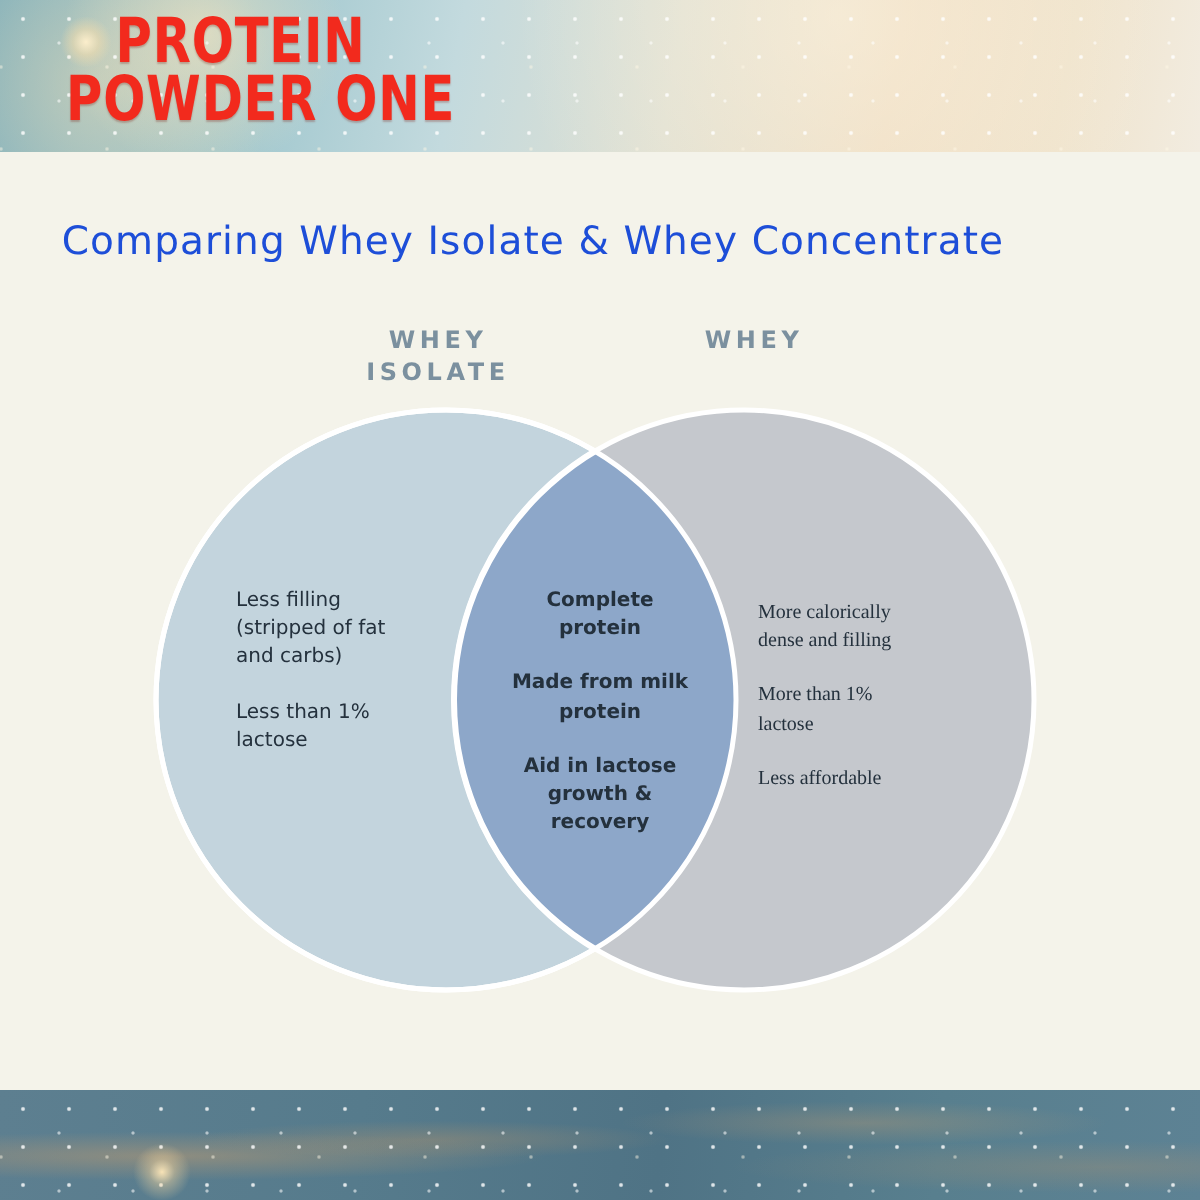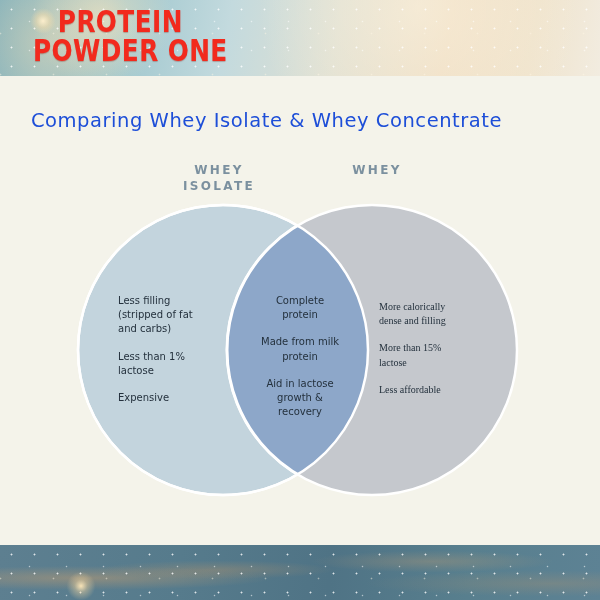--- a/index.html
+++ b/index.html
@@ -102,21 +102,21 @@
   #heading-concentrate { left: 296px; top: 86px; width: 162px; }
 
   .venn-text {
     position: absolute;
     color: #24313d;
     font-size: 10px;
     line-height: 1.42;
     font-family: "DejaVu Sans", sans-serif;
   }
   #text-left   { left: 118px; top: 218px; width: 118px; text-align: left; }
-  #text-center { left: 252px; top: 218px; width: 96px;  text-align: center; }
+  #text-center { left: 252px; top: 218px; width: 96px;  text-align: center; font-weight: bold; }
   #text-right  { left: 379px; top: 224px; width: 122px; text-align: left; font-family: Liberation Serif, serif; }
   .venn-text p { margin: 0 0 13px 0; }
   .venn-text p:last-child { margin-bottom: 0; }
 
   
   #bottom-banner {
     position: absolute;
     left: 0; top: 545px;
     width: 600px; height: 55px;
     overflow: hidden;
@@ -184,21 +184,20 @@
       <div class="venn-text" id="text-left">
         <p>
           <span>Less filling</span><br>
           <span>(stripped of fat</span><br>
           <span>and carbs)</span>
         </p>
         <p>
           <span>Less than 1%</span><br>
           <span>lactose</span>
         </p>
-        <p>Expensive</p>
       </div>
 
       <div class="venn-text" id="text-center">
         <p>
           <span>Complete</span><br>
           <span>protein</span>
         </p>
         <p>
           <span>Made from milk</span><br>
           <span>protein</span>
@@ -209,21 +208,21 @@
           <span>recovery</span>
         </p>
       </div>
 
       <div class="venn-text" id="text-right">
         <p>
           <span>More calorically</span><br>
           <span>dense and filling</span>
         </p>
         <p>
-          <span>More than 15%</span><br>
+          <span>More than 1%</span><br>
           <span>lactose</span>
         </p>
         <p>Less affordable</p>
       </div>
 
     </div>
   </div>
 
   <div id="bottom-banner">
     <div class="stars"></div>

